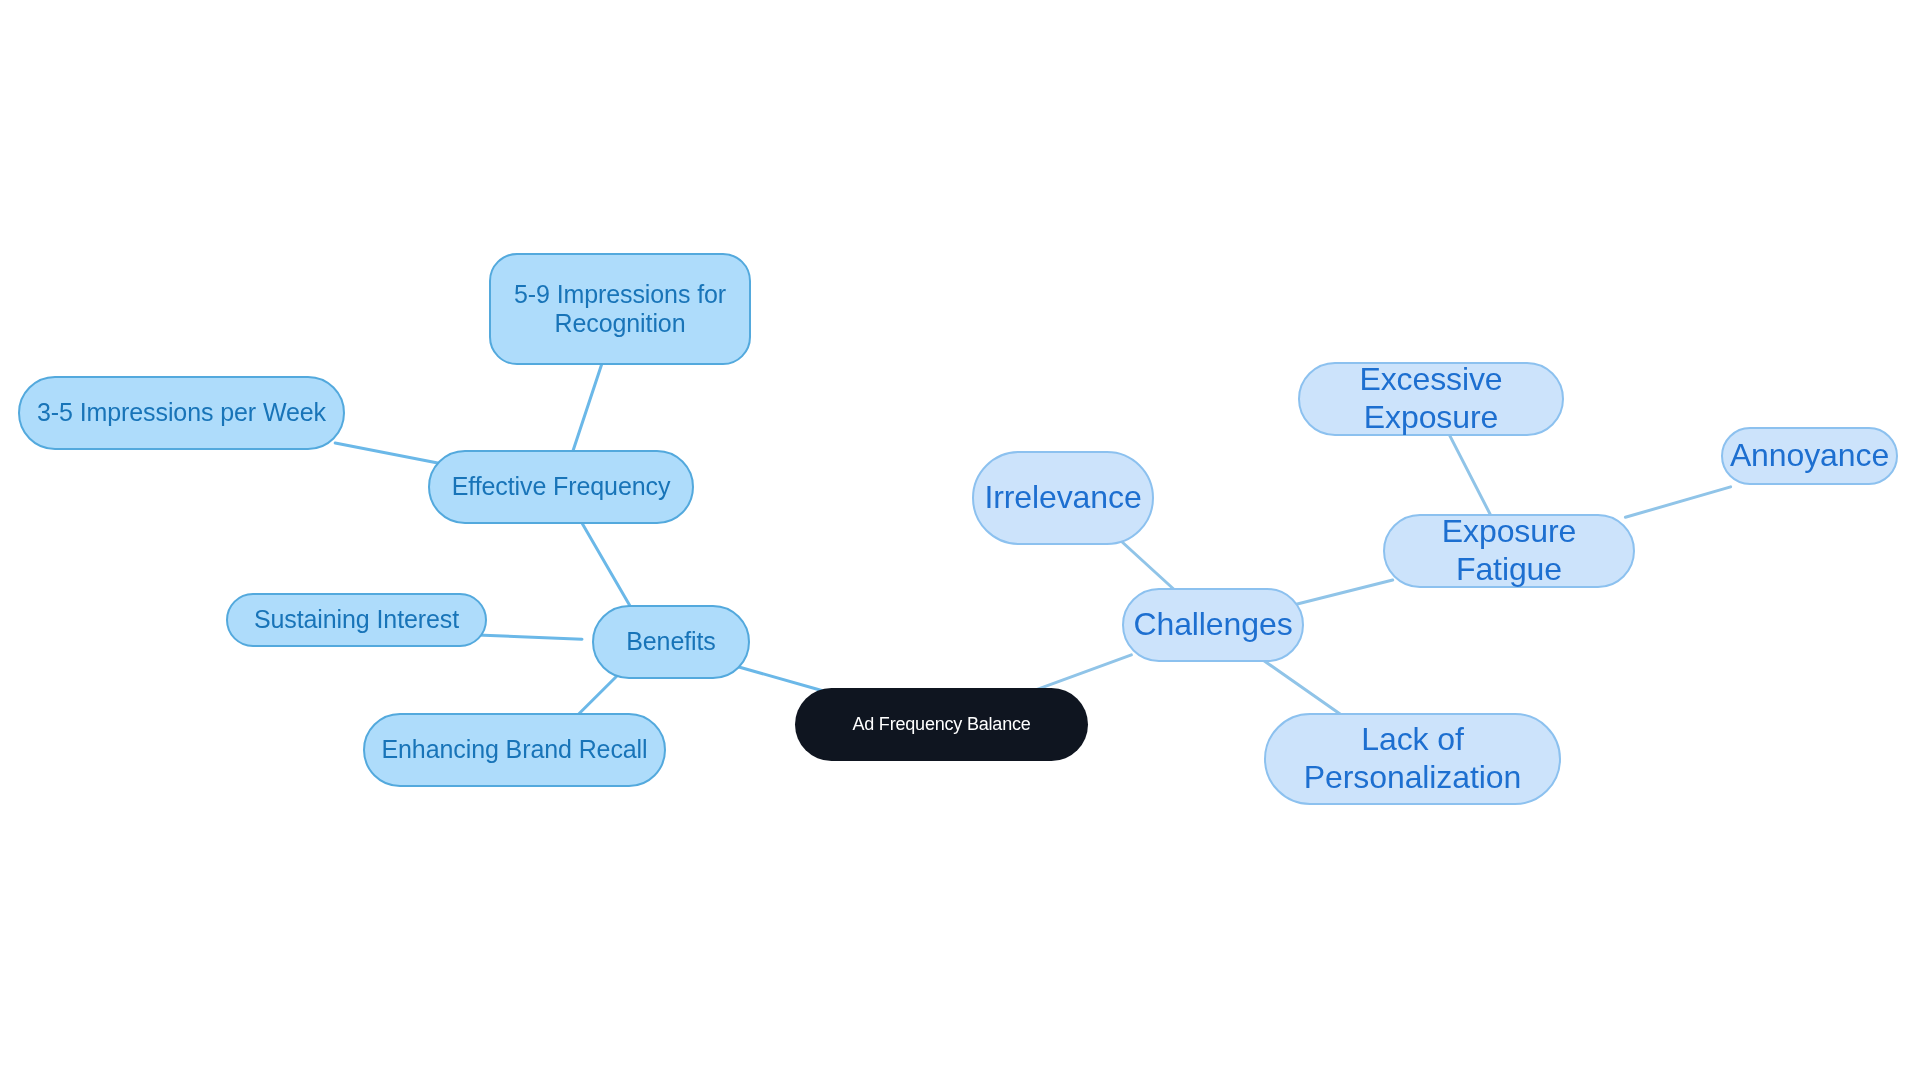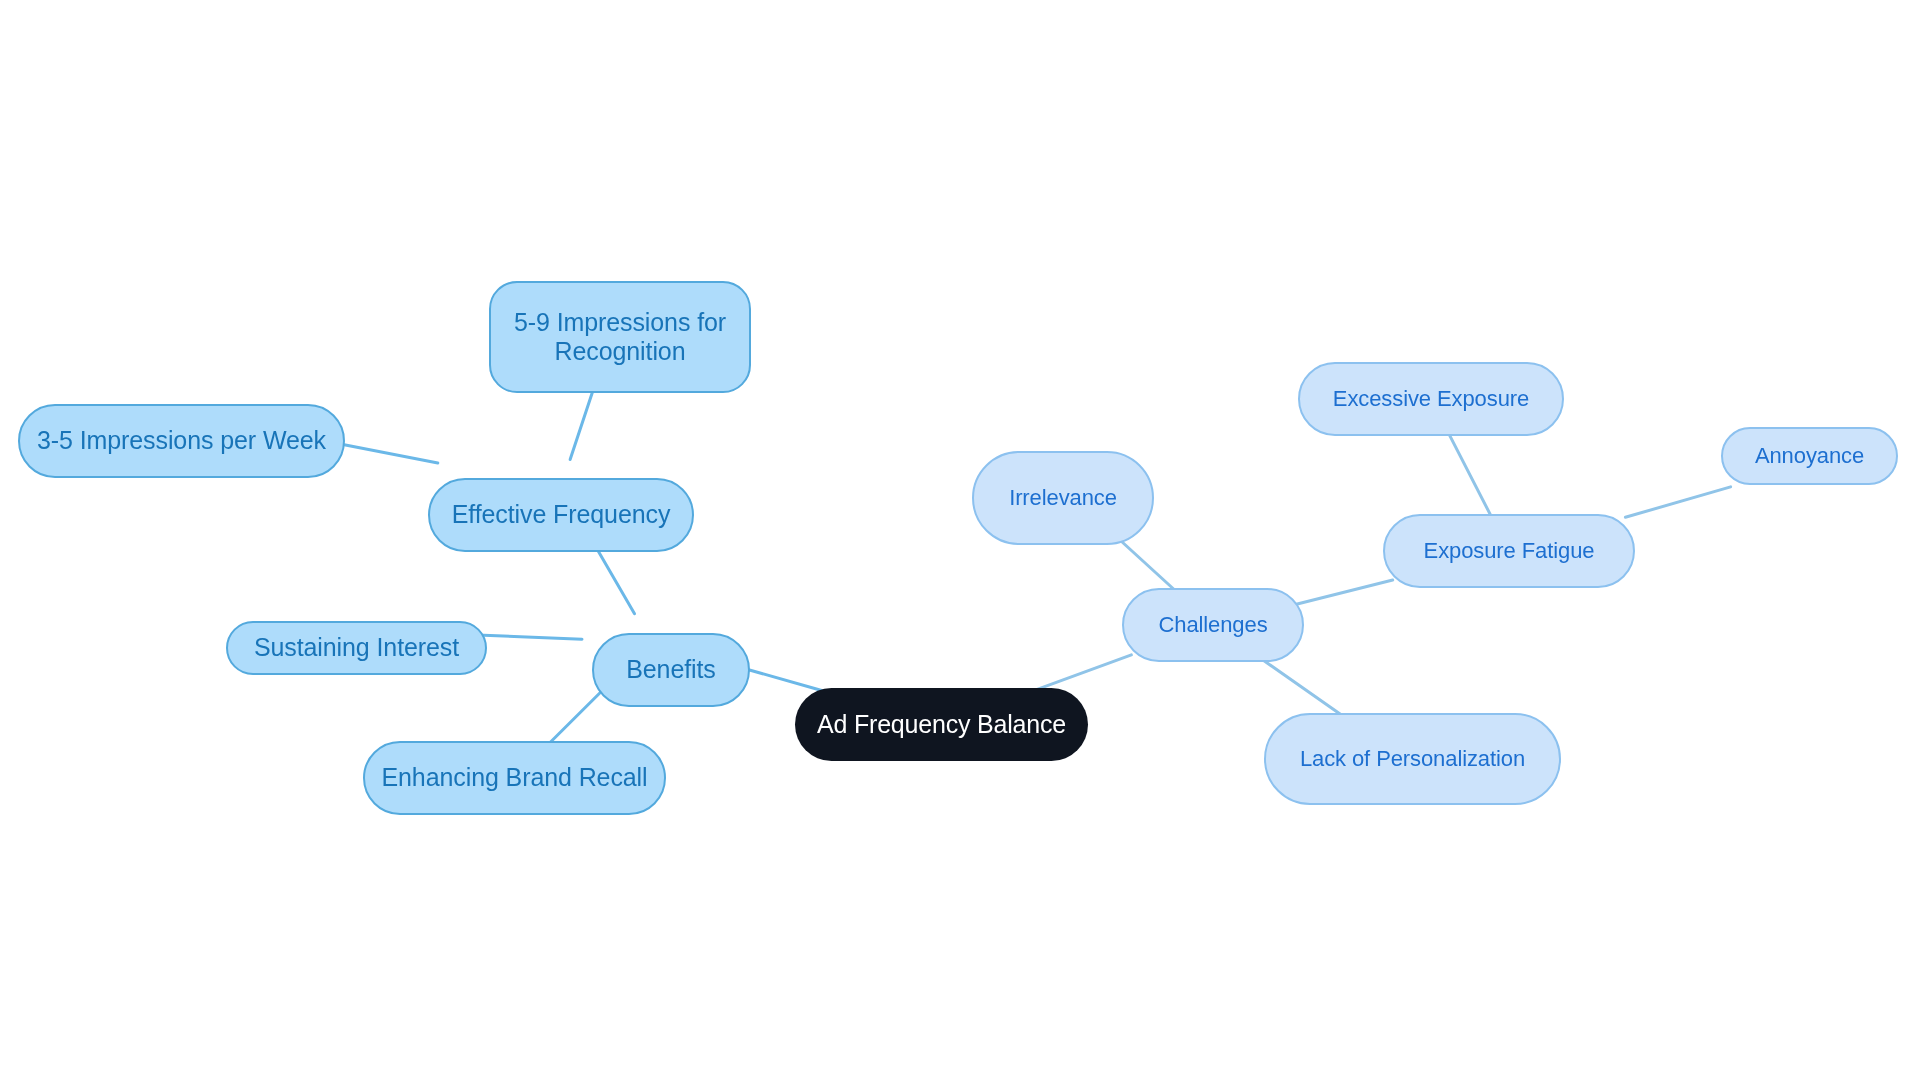--- a/index.html
+++ b/index.html
@@ -39,44 +39,43 @@
     white-space: pre-line;
     z-index: 3;
   }
 
   
   .node.root {
     background: #0f1520;
     color: #ffffff;
     border: none;
     border-radius: 999px;
-    font-size: 25px;
+    font-size: 18px;
     letter-spacing: -0.2px;
     font-weight: 400;
   }
 
   
   .node.left {
     background: #aedcfb;
     border: 2px solid #53a9dd;
     color: #1874b8;
     border-radius: 28px;
     font-size: 25px;
     letter-spacing: -0.1px;
-    margin-top: 28px;
   }
   .node.left.pill { border-radius: 999px; }
 
   
   .node.right {
     background: #cce3fb;
     border: 2px solid #8cc1ef;
     color: #1d6fd0;
     border-radius: 28px;
-    font-size: 22px;
+    font-size: 32px;
     letter-spacing: -0.1px;
   }
   .node.right.pill { border-radius: 999px; }
 </style>
 </head>
 <body>
 
 <div id="canvas">
   <svg id="edge-layer" viewBox="0 0 1920 1083" xmlns="http://www.w3.org/2000/svg">
       <line x1="822.5953584073523" y1="690.7319004082842" x2="720.3803991684053" y2="661.7035557018706" stroke="#6bb8e8" stroke-width="3" stroke-linecap="round"></line>

